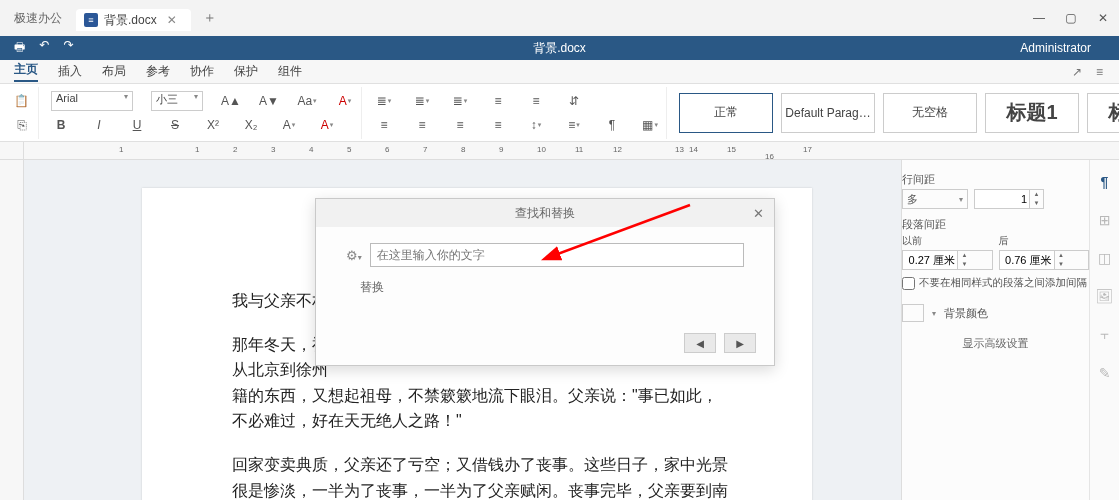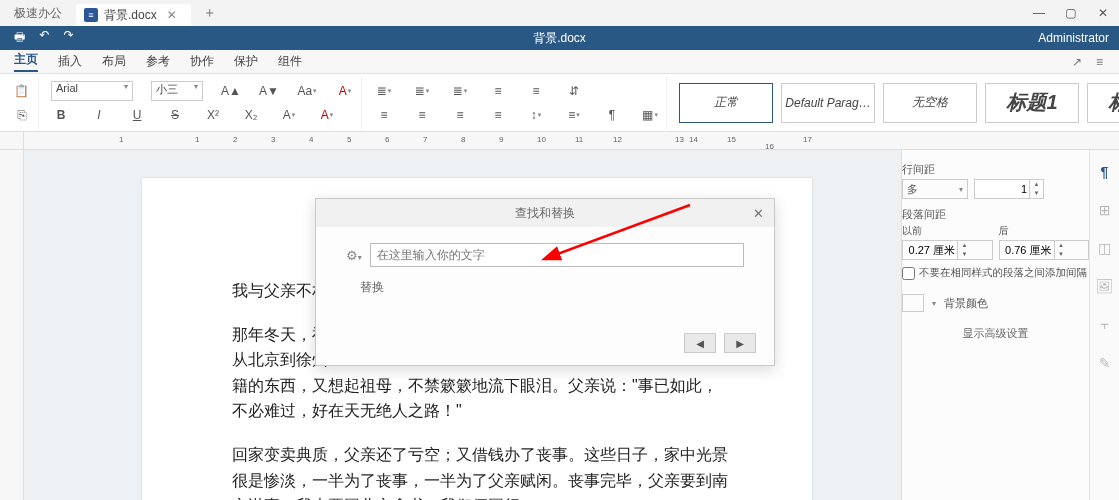--- a/index.html
+++ b/index.html
@@ -1,49 +1,49 @@
 <!DOCTYPE html>
 <html><head>
 <meta charset="utf-8">
 <style>
 * { box-sizing: border-box; margin: 0; padding: 0; font-family: "Microsoft YaHei", Arial, sans-serif; }
 body { width: 1119px; height: 500px; overflow: hidden; background: #fff; font-size: 12px; color: #444; position: relative; }
 
 
-.titlebar { height: 26px; background: #f3f3f3; display: flex; align-items: center; position: relative; }
+.titlebar { height: 36px; background: #f3f3f3; display: flex; align-items: center; position: relative; }
 .app-tab { padding: 0 14px; height: 26px; display: flex; align-items: center; color: #666; }
 .doc-tab { height: 22px; margin-top: 4px; background: #fff; border-radius: 4px 4px 0 0; display: flex; align-items: center; padding: 0 10px 0 8px; gap: 6px; }
 .doc-tab .docicon { width: 14px; height: 14px; background: #2b5797; border-radius: 2px; color: #fff; text-align: center; font-size: 9px; line-height: 14px; }
 .doc-tab .close { color: #888; padding: 0 4px; }
 .newtab { margin-left: 12px; color: #777; font-size: 14px; }
 .wincontrols { margin-left: auto; display: flex; }
 .wincontrols div { width: 32px; height: 26px; display: flex; align-items: center; justify-content: center; color: #555; }
 
 
 .bluebar { height: 24px; background: #2a5885; display: flex; align-items: center; color: #fff; }
 .bluebar .qat { display: flex; gap: 14px; padding-left: 14px; }
 .bluebar .title { position: absolute; left: 50%; transform: translateX(-50%); }
-.bluebar .admin { margin-left: auto; padding-right: 10px; }
+.bluebar .admin { margin-left: auto; padding-right: 28px; }
 
 
 .menutabs { height: 24px; background: #f7f7f7; border-bottom: 1px solid #e0e0e0; display: flex; align-items: center; padding-left: 14px; gap: 20px; color: #444; position: relative; }
 .menutabs .active { color: #2a5885; font-weight: bold; border-bottom: 2px solid #2a5885; padding-bottom: 2px; }
 .menutabs .rightctrls { margin-left: auto; display: flex; gap: 14px; padding-right: 16px; color: #777; }
 
 
 .ribbon { height: 58px; border-bottom: 1px solid #e0e0e0; display: flex; align-items: center; padding: 0 6px; gap: 6px; background: #fff; }
 .ribbon .group { display: flex; flex-direction: column; gap: 4px; padding: 4px 6px; border-right: 1px solid #eee; height: 52px; justify-content: center; }
 .ribbon .row { display: flex; align-items: center; gap: 18px; }
 .ribbon select, .ribbon .sel { height: 20px; border: 1px solid #ccc; font-size: 11px; padding: 0 4px; background: #fff; }
 .fontname { width: 82px; }
 .fontsize { width: 52px; }
 .iconbtn { width: 20px; height: 20px; display: flex; align-items: center; justify-content: center; color: #555; font-size: 12px; cursor: pointer; }
 .iconbtn .dd { font-size: 7px; margin-left: 1px; color: #888; }
 .styles { display: flex; gap: 8px; margin-left: 6px; }
-.stylebox { border: 1px solid #ccc; width: 94px; height: 40px; display: flex; align-items: center; justify-content: center; font-size: 12px; font-style: italic; }
+.stylebox { border: 1px solid #ccc; width: 94px; height: 40px; display: flex; align-items: center; justify-content: center; font-size: 12px; }
 .stylebox.selected { border: 1.5px solid #2a5885; }
 .stylebox.title1 { font-size: 20px; font-weight: bold; font-family: "SimHei", sans-serif; }
 .stylebox.title2 { font-size: 20px; font-weight: bold; }
 .style-dd { width: 18px; height: 40px; border: 1px solid #ccc; display: flex; align-items: center; justify-content: center; color: #888; }
 
 
 .rulerarea { display: flex; height: 18px; background: #f7f7f7; border-bottom: 1px solid #ddd; }
 .rulerleft { width: 24px; border-right: 1px solid #ddd; }
 .ruler { flex: 1; position: relative; font-size: 8px; color: #666; overflow: hidden; }
 

